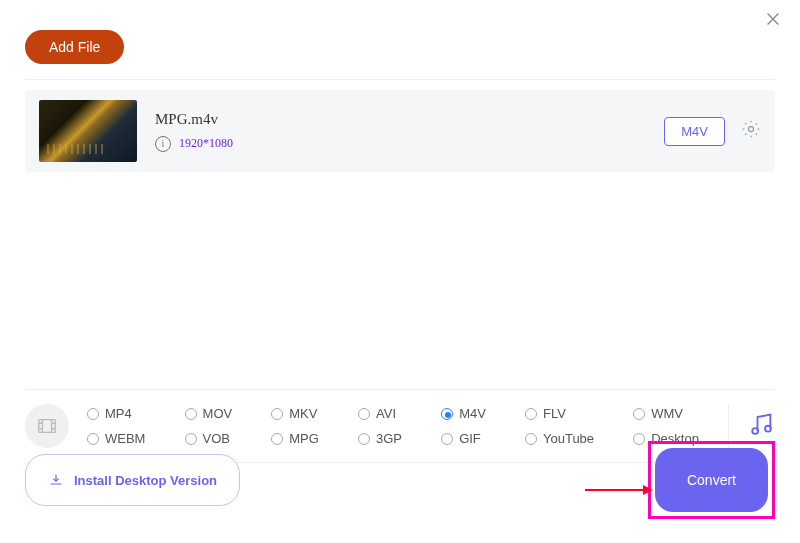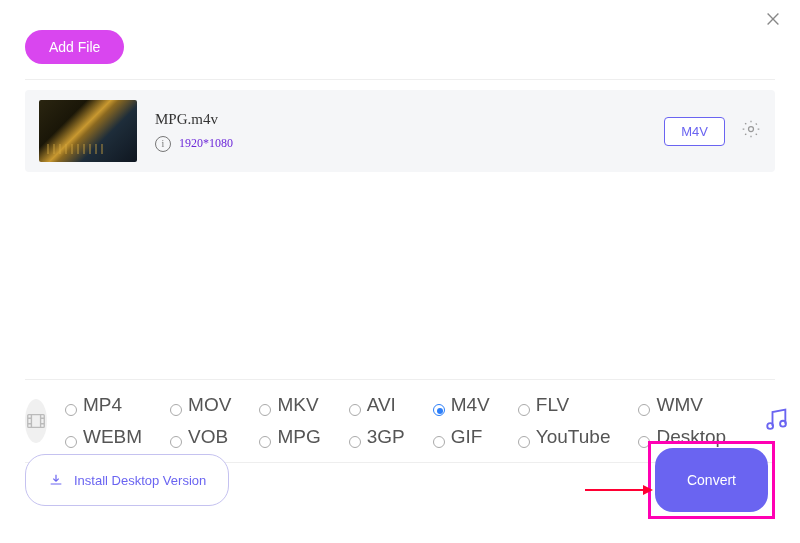--- a/index.html
+++ b/index.html
@@ -1,43 +1,43 @@
 <!DOCTYPE html>
 <html><head>
 <meta charset="utf-8">
 <style>
 * { box-sizing: border-box; margin: 0; padding: 0; }
 body { font-family: -apple-system, BlinkMacSystemFont, "Segoe UI", Arial, sans-serif; background: #fff; width: 800px; height: 543px; position: relative; overflow: hidden; }
 .close { position: absolute; top: 10px; right: 18px; cursor: pointer; }
 .close svg { width: 18px; height: 18px; stroke: #888; stroke-width: 1.5; }
-.add-btn { margin: 30px 0 15px 25px; background: #d946ef; color: #fff; border: none; border-radius: 18px; padding: 9px 24px; font-size: 14px; cursor: pointer; text-align: center; }
+.add-btn { margin: 30px 0 15px 25px; background: #c2410c; color: #fff; border: none; border-radius: 18px; padding: 9px 24px; font-size: 14px; cursor: pointer; text-align: center; }
 .divider { border-top: 1px solid #eee; margin: 0 25px; }
 .file-row { display: flex; align-items: center; background: #f5f6f8; margin: 10px 25px 0; padding: 10px 14px; border-radius: 4px; }
 .thumb { width: 98px; height: 62px; background: linear-gradient(135deg,#2a2510 0%,#1a1608 30%,#c89830 45%,#8a6820 50%,#1e2d3a 65%,#0f1620 100%); border-radius: 2px; position: relative; }
 .thumb::after { content:""; position:absolute; bottom:8px; left:8px; right:30px; height:10px; background: repeating-linear-gradient(90deg,#d4a840 0 2px,transparent 2px 6px); opacity:0.4; }
 .file-info { margin-left: 18px; flex: 1; font-family: Liberation Serif, serif; }
 .file-name { font-size: 15px; color: #333; margin-bottom: 8px; }
 .file-meta { display: flex; align-items: center; gap: 8px; }
 .info-ic { width:16px; height:16px; border:1.4px solid #777; border-radius:50%; display:inline-flex; align-items:center; justify-content:center; font-size:10px; color:#777; }
 .resolution { font-size: 12px; color: #6d28d9; }
 .fmt-badge { border: 1px solid #6a64f1; color: #6a64f1; background: #fff; border-radius: 4px; padding: 6px 16px; font-size: 13px; margin-right: 16px; cursor: pointer; }
 .gear { cursor: pointer; }
 .gear svg { width: 20px; height: 20px; stroke: #999; fill: none; stroke-width: 1.5; }
 .bottom-panel { position: absolute; bottom: 80px; left: 25px; right: 25px; border-top: 1px solid #eee; border-bottom: 1px solid #eee; padding: 14px 0; display: flex; align-items: center; }
 .vid-icon { width: 44px; height: 44px; background: #f0f0f0; border-radius: 50%; display:flex; align-items:center; justify-content:center; margin-right: 18px; }
 .vid-icon svg { width:22px; height:22px; stroke:#bbb; fill:none; stroke-width:1.5; }
 .fmt-grid { flex: 1; display: grid; grid-template-columns: repeat(7, auto); gap: 10px 28px; }
-.fmt-opt { display: flex; align-items: flex-end; gap: 6px; font-size: 19px; color: #555; cursor: pointer; white-space: nowrap; }
+.fmt-opt { display: flex; align-items: center; gap: 6px; font-size: 13px; color: #555; cursor: pointer; white-space: nowrap; }
 .radio { width: 12px; height: 12px; border: 1.5px solid #aaa; border-radius: 50%; display:inline-block; position: relative; }
 .radio.checked { border-color: #2d7ff9; }
 .radio.checked::after { content:""; position:absolute; width:6px; height:6px; background:#2d7ff9; border-radius:50%; top:3px; left:3px; }
 .vsep { width: 1px; height: 44px; background: #eee; margin: 0 18px; }
 .music-icon svg { width: 28px; height: 28px; stroke: #6a64f1; fill: none; stroke-width: 1.6; }
 .footer { position: absolute; bottom: 24px; left: 25px; right: 25px; display: flex; align-items: center; }
-.install-btn { border: 1px solid #c5c2f0; background: #fff; color: #6a64f1; border-radius: 20px; padding: 17px 22px; font-size: 13px; display: flex; align-items: center; gap: 10px; cursor: pointer; }
+.install-btn { border: 1px solid #c5c2f0; background: #fff; color: #6a64f1; border-radius: 20px; padding: 17px 22px; font-size: 13px; display: flex; align-items: center; gap: 10px; cursor: pointer; font-weight: bold; }
 .install-btn svg { width:16px; height:16px; stroke:#6a64f1; stroke-width:1.8; fill:none; }
 .arrow { position: absolute; right: 130px; bottom: 28px; }
 .arrow-line { width: 60px; height: 2px; background: #ff0033; }
 .arrow-head { position:absolute; right:-8px; top:-4px; width:0; height:0; border-left:10px solid #ff0033; border-top:5px solid transparent; border-bottom:5px solid transparent; }
 .convert-wrap { margin-left: auto; border: 3px solid #ff00b3; padding: 4px; }
 .convert-btn { background: #6a64f1; color: #fff; border: none; border-radius: 18px; padding: 24px 32px; font-size: 14px; cursor: pointer; }
 </style>
 </head>
 <body>
 

